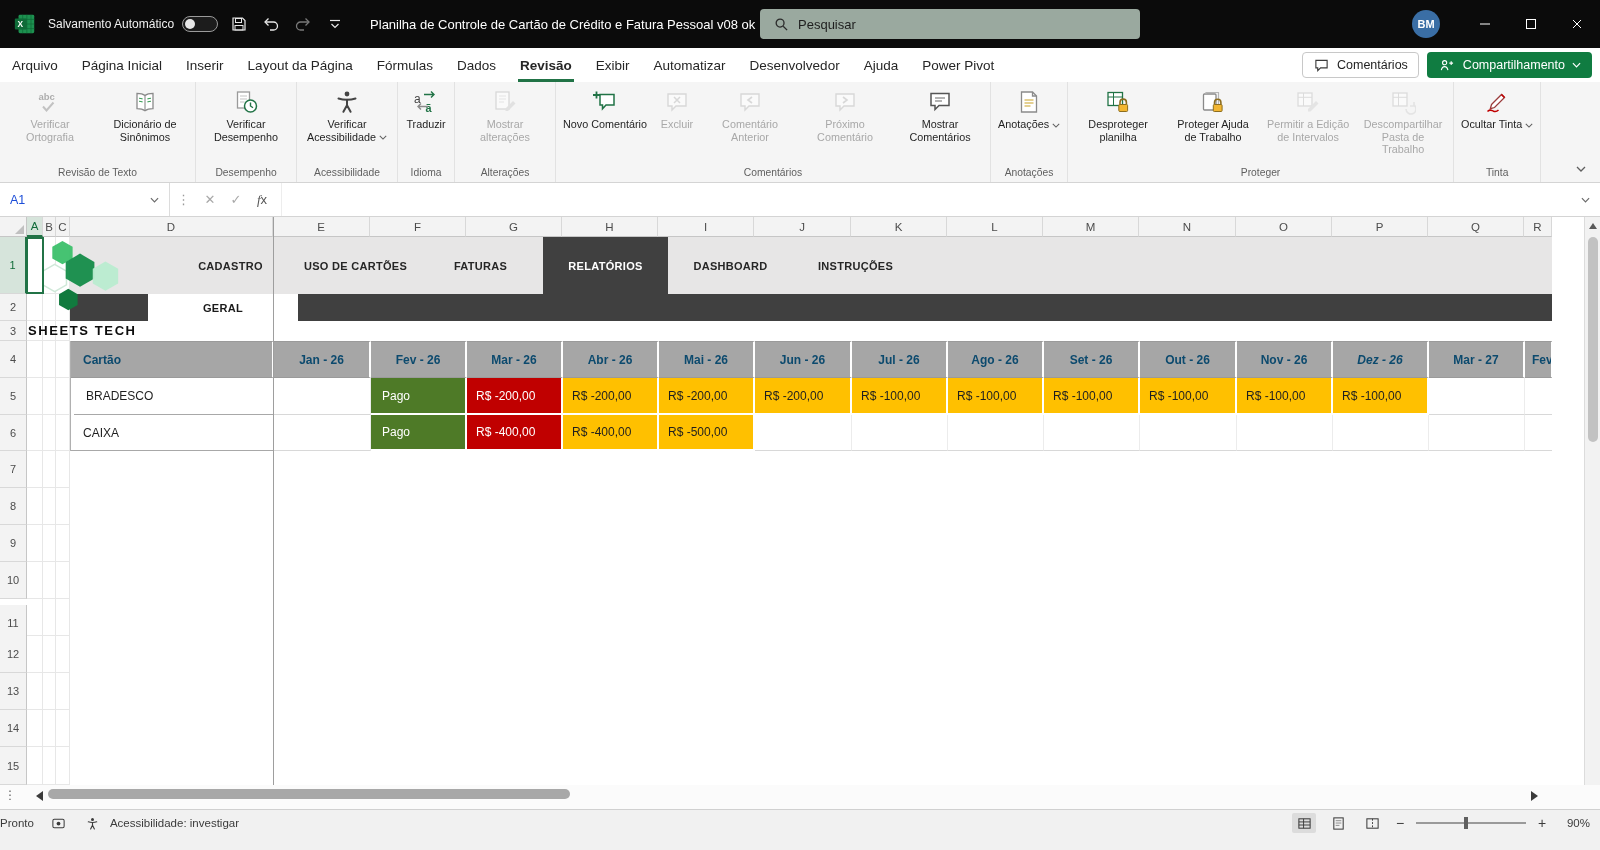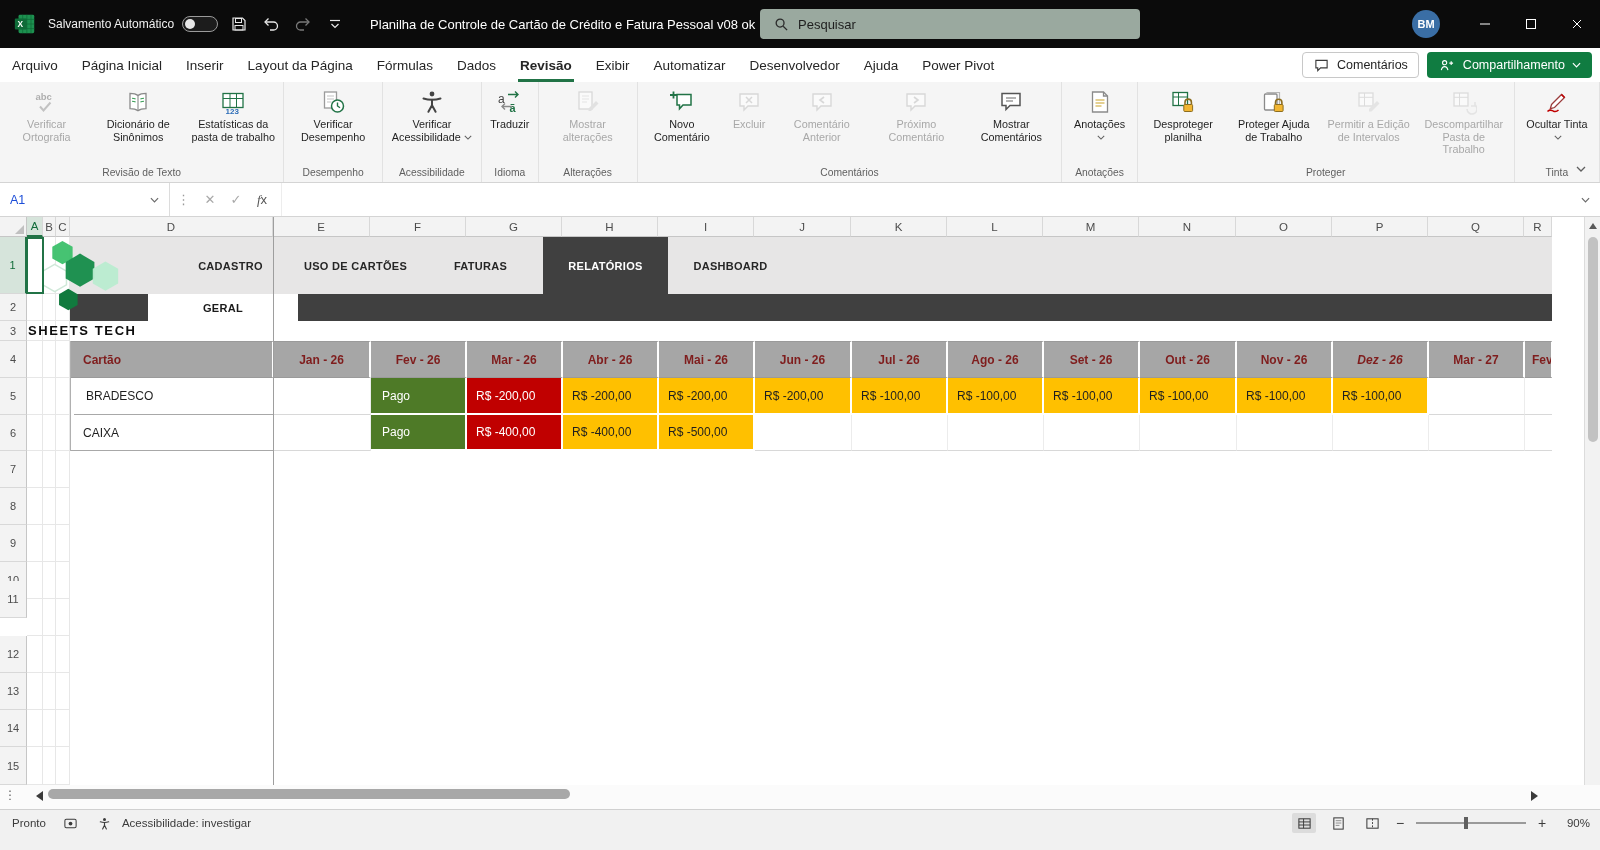--- a/index.html
+++ b/index.html
@@ -70,21 +70,21 @@
   .band1{position:absolute;background:#e7e6e6;z-index:1}
   .stab{position:absolute;top:0;height:100%;display:flex;align-items:center;justify-content:center;font-size:11px;font-weight:bold;color:#262626;letter-spacing:.3px;white-space:nowrap}
   .stab.active{background:#404040;color:#fff}
   .band2{position:absolute;background:#404040;z-index:1}
   .geral{position:absolute;background:#fff;display:flex;align-items:center;justify-content:center;font-size:11px;font-weight:bold;color:#1a1a1a;letter-spacing:.3px}
   .logo{position:absolute;z-index:3}
   .logotext{position:absolute;font-size:13px;font-weight:bold;letter-spacing:1.6px;color:#0d0d0d;z-index:3;white-space:nowrap}
 
   .trow{position:absolute;z-index:2;border-left:1px solid #b0b0b0}
   .tcell{position:absolute;top:0;height:100%;display:flex;align-items:center;font-size:12px;overflow:hidden;white-space:nowrap}
-  .th .tcell{background:#a6a6a6;color:#7f1d1d;font-weight:bold;justify-content:center;border-right:2px solid #fff;border-top:1px solid #9a9a9a;border-bottom:1px solid #9a9a9a}
+  .th .tcell{background:#a6a6a6;color:#0c4a6e;font-weight:bold;justify-content:center;border-right:2px solid #fff;border-top:1px solid #9a9a9a;border-bottom:1px solid #9a9a9a}
   .th .tcell.first{justify-content:flex-start;padding-left:12px}
   .th .tcell.clip{justify-content:flex-start;padding-left:7px}
   .tcell.name{background:#fff;color:#1f1f1f;padding-left:12px;border-bottom:1px solid #a8a8a8;border-right:1px solid #d9d9d9}
   .tcell.c-empty{background:#fff;border-right:1px solid #ececec;border-bottom:1px solid #d8d8d8;padding-left:9px}
   .tcell.c-paid{background:#4e7a27;color:#fff;padding-left:11px;border-right:2px solid #fff;border-bottom:2px solid #fff}
   .tcell.c-due{background:#c00000;color:#fff;padding-left:9px;border-right:2px solid #fff;border-bottom:2px solid #fff}
   .tcell.c-open{background:#ffc000;color:#1f1f1f;padding-left:9px;border-right:2px solid #fff;border-bottom:2px solid #fff}
 
   
   .vscroll{position:absolute;top:217px;right:0;width:16px;height:568px;background:#f2f2f2;border-left:1px solid #dcdcdc}
@@ -92,21 +92,21 @@
   .vs-thumb{position:absolute;top:20px;left:3px;width:10px;height:205px;background:#c2c2c2;border-radius:5px}
   .hscroll{position:absolute;top:785px;left:0;width:1600px;height:24px;background:#fbfbfb}
   .hs-dots{position:absolute;left:4px;top:3px;color:#5f5f5f;font-size:12px;letter-spacing:0}
   .hs-left{position:absolute;left:36px;top:6px;width:0;height:0;border-top:5px solid transparent;border-bottom:5px solid transparent;border-right:7px solid #3b3b3b}
   .hs-right{position:absolute;right:62px;top:6px;width:0;height:0;border-top:5px solid transparent;border-bottom:5px solid transparent;border-left:7px solid #3b3b3b}
   .hs-thumb{position:absolute;left:48px;top:4px;width:522px;height:10px;background:#a8a8a8;border-radius:5px}
 
   
   .statusbar{position:absolute;top:809px;left:0;right:0;height:41px;background:#f1f1f1;border-top:1px solid #d0d0d0;font-size:11.5px;color:#3b3b3b}
   .sb-row{position:absolute;top:0;left:0;right:0;height:26px;display:flex;align-items:center}
-  .sb-left{display:flex;align-items:center;gap:16px;padding-left:12px}
+  .sb-left{display:flex;align-items:center;gap:16px;padding-left:0}
   .sb-right{position:absolute;right:10px;top:0;height:26px;display:flex;align-items:center;gap:10px}
   .sb-ic{width:18px;height:18px;display:flex;align-items:center;justify-content:center}
   .sb-view{width:24px;height:20px;display:flex;align-items:center;justify-content:center;border-radius:2px}
   .sb-view.active{background:#dcdcdc}
   .zoom-track{position:relative;width:110px;height:2px;background:#9a9a9a}
   .zoom-thumb{position:absolute;left:48px;top:-5px;width:4px;height:12px;background:#5f5f5f}
   .zoom-sign{font-size:14px;color:#3b3b3b;width:12px;text-align:center}
   .zoom-label{width:32px;text-align:right}
 </style>
 </head>
@@ -250,30 +250,20 @@
             </div>
             <div class="rbtn">
               <span class="ric">
                 <svg viewBox="0 0 26 26">
                   <path d="M13 6.5C11.2 5 8.2 4.3 5 4.3v15.4c3.2 0 6.2.7 8 2.1 1.8-1.4 4.8-2.1 8-2.1V4.3c-3.2 0-6.2.7-8 2.2z" fill="#fff" stroke="#8a8a8a" stroke-width="1.3"></path>
                   <path d="M13 6.5v15.3" stroke="#8a8a8a" stroke-width="1.1"></path>
                   <path d="M7 9.2c1.4 0 2.6.3 3.6.8M7 12.2c1.4 0 2.6.3 3.6.8M19 9.2c-1.4 0-2.6.3-3.6.8M19 12.2c-1.4 0-2.6.3-3.6.8" stroke="#3a9e57" stroke-width="1.1" fill="none"></path>
                 </svg>
               </span>
               <span>Dicionário de Sinônimos</span>
-            </div>
-            <div class="rbtn">
-              <span class="ric">
-                <svg viewBox="0 0 26 26">
-                  <rect x="3" y="4.5" width="20" height="14" fill="#fff" stroke="#217346" stroke-width="1.3"></rect>
-                  <path d="M3 9.5h20M10 4.5v14M16.5 4.5v14" stroke="#217346" stroke-width="1"></path>
-                  <text x="5.5" y="25" font-size="8" font-weight="bold" fill="#2b6cb8">123</text>
-                </svg>
-              </span>
-              <span>Estatísticas da pasta de trabalho</span>
             </div>
           </div>
           <div class="rglabel">Revisão de Texto</div>
         </div>
         <div class="rgroup">
           <div class="rbtns">
             <div class="rbtn">
               <span class="ric">
                 <svg viewBox="0 0 26 26">
                   <rect x="4.5" y="3" width="12" height="16" fill="#fff" stroke="#9a9a9a" stroke-width="1.3"></rect>
@@ -531,21 +521,21 @@
         <div class="rowhead sel" style="top: 0px; height: 57px;">1</div>
         <div class="rowhead" style="top: 57px; height: 27px;">2</div>
         <div class="rowhead" style="top: 84px; height: 20px;">3</div>
         <div class="rowhead" style="top: 104px; height: 37px;">4</div>
         <div class="rowhead" style="top: 141px; height: 37px;">5</div>
         <div class="rowhead" style="top: 178px; height: 36px;">6</div>
         <div class="rowhead" style="top: 214px; height: 37px;">7</div>
         <div class="rowhead" style="top: 251px; height: 37px;">8</div>
         <div class="rowhead" style="top: 288px; height: 37px;">9</div>
         <div class="rowhead" style="top: 325px; height: 37px;">10</div>
-        <div class="rowhead" style="top: 344px; height: 37px;">11</div>
+        <div class="rowhead" style="top: 368px; height: 37px;">11</div>
         <div class="rowhead" style="top: 399px; height: 37px;">12</div>
         <div class="rowhead" style="top: 436px; height: 37px;">13</div>
         <div class="rowhead" style="top: 473px; height: 37px;">14</div>
         <div class="rowhead" style="top: 510px; height: 38px;">15</div>
         <div class="ghost" style="left: 27px; top: 0px; width: 16px; height: 57px;"></div>
         <div class="ghost" style="left: 43px; top: 0px; width: 13px; height: 57px;"></div>
         <div class="ghost" style="left: 56px; top: 0px; width: 14px; height: 57px;"></div>
         <div class="ghost" style="left: 27px; top: 57px; width: 16px; height: 27px;"></div>
         <div class="ghost" style="left: 43px; top: 57px; width: 13px; height: 27px;"></div>
         <div class="ghost" style="left: 56px; top: 57px; width: 14px; height: 27px;"></div>
@@ -587,20 +577,21 @@
         <div class="ghost" style="left: 56px; top: 473px; width: 14px; height: 37px;"></div>
         <div class="ghost" style="left: 27px; top: 510px; width: 16px; height: 38px;"></div>
         <div class="ghost" style="left: 43px; top: 510px; width: 13px; height: 38px;"></div>
         <div class="ghost" style="left: 56px; top: 510px; width: 14px; height: 38px;"></div>
         <div class="band1" style="left: 70px; top: 0px; width: 1482px; height: 57px;">
           <div class="stab" style="left: 98px; width: 125px;">CADASTRO</div>
           <div class="stab" style="left: 223px; width: 125px;">USO DE CARTÕES</div>
           <div class="stab" style="left: 348px; width: 125px;">FATURAS</div>
           <div class="stab active" style="left: 473px; width: 125px;">RELATÓRIOS</div>
           <div class="stab" style="left: 598px; width: 125px;">DASHBOARD</div>
+          <div class="stab" style="left: 723px; width: 125px;">INSTRUÇÕES</div>
         </div>
         <div class="band2" style="left: 70px; top: 57px; width: 1482px; height: 27px;">
           <div class="geral" style="left: 78px; top: 0px; width: 150px; height: 100%;">GERAL</div>
         </div>
         <div class="logo" style="left: 34px; top: 0px; width: 96px; height: 84px;">
           <svg viewBox="0 0 96 86" width="96" height="84">
             <polygon points="28,4 38.4,10 38.4,22 28,28 17.6,22 17.6,10" fill="#3cc06a" opacity=".95"></polygon>
             <polygon points="20,28 32.1,35 32.1,49 20,56 7.9,49 7.9,35" fill="#ffffff" stroke="#cfe8d8" stroke-width="1.5"></polygon>
             <polygon points="46,17 60.7,25.5 60.7,42.5 46,51 31.3,42.5 31.3,25.5" fill="#0e8a44" opacity=".92"></polygon>
             <polygon points="72,25 85,32.5 85,47.5 72,55 59,47.5 59,32.5" fill="#b9ecd0" opacity=".95"></polygon>

